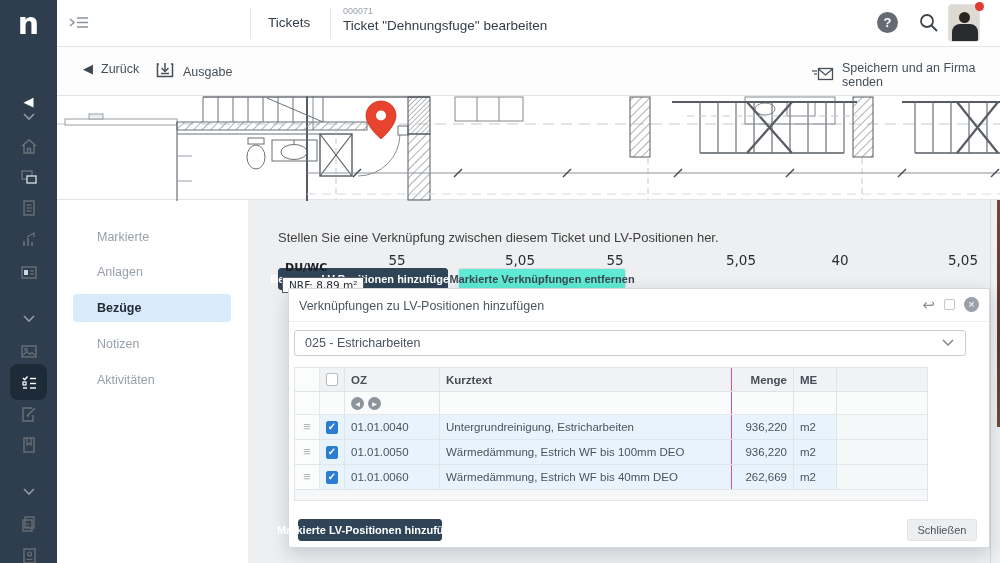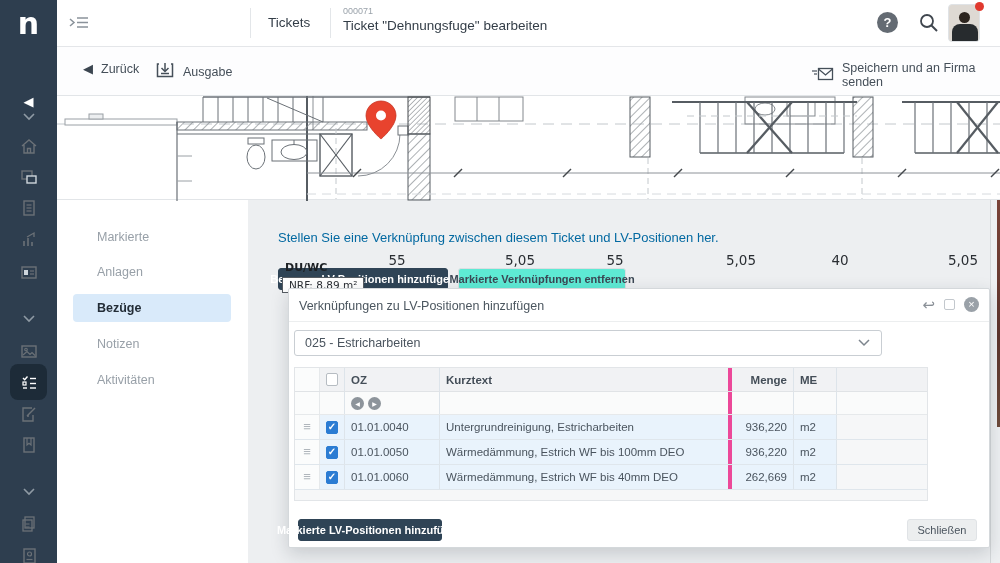--- a/index.html
+++ b/index.html
@@ -47,48 +47,48 @@
   .right-sliver { position:absolute; left:990px; top:200px; width:10px; height:363px; background:#eef0f2; border-left:1px solid #d5d8da; z-index:15; }
   .sliver-photo { position:absolute; left:6px; top:0; width:4px; height:227px; background:linear-gradient(180deg,#7a4338,#5d342c 60%,#6e4a3a); }
 
   
   .navpanel { position:absolute; left:57px; top:200px; width:191px; height:363px; background:#ffffff; z-index:5; }
   .nav-item { position:absolute; left:16px; width:158px; height:28px; display:flex; align-items:center; padding-left:24px; font-size:12.5px; color:#98a0a8; border-radius:4px; cursor:pointer; }
   .nav-item.active { background:#d9eafa; color:#232d37; font-weight:bold; }
 
   
   .main { position:absolute; left:248px; top:200px; width:742px; height:363px; background:#edeff1; z-index:5; }
-  .instruction { position:absolute; left:30px; top:30px; font-size:13px; color:#0369a1; }
+  .instruction { position:absolute; left:30px; top:30px; font-size:13px; color:#404040; }
   .btn { display:inline-flex; align-items:center; justify-content:center; font-size:11px; font-weight:bold; border-radius:3px; cursor:pointer; white-space:nowrap; }
   .btn-dark { background:#2f4456; color:#ffffff; border:1px solid #2f4456; }
   .btn-light { background:#5eead4; color:#3b4754; border:1px solid #dcdfe2; }
   .top-btn-1 { position:absolute; left:30px; top:68px; width:170px; height:22px; }
   .top-btn-2 { position:absolute; left:210px; top:68px; width:168px; height:22px; }
 
   
   .modal { position:absolute; left:288px; top:288px; width:702px; height:260px; background:#ffffff; border:1px solid #d4d8db; border-radius:2px; box-shadow:0 6px 18px rgba(30,40,50,.18); z-index:18; }
   .modal-title { position:absolute; left:10px; top:10px; font-size:12.5px; color:#4b565f; }
   .m-icons { position:absolute; right:10px; top:8px; display:flex; align-items:center; gap:9px; }
   .undo-ic { color:#8a9097; font-size:15px; line-height:15px; cursor:pointer; }
   .expand-ic { width:11px; height:11px; border:1.5px solid #c3c8cd; border-radius:2px; cursor:pointer; }
   .close-ic { width:15px; height:15px; border-radius:50%; background:#9aa1a8; color:#fff; font-size:11px; line-height:14px; text-align:center; cursor:pointer; }
   .m-divider { position:absolute; left:0; top:32px; width:100%; height:1px; background:#eceeef; }
-  .m-select { position:absolute; left:5px; top:41px; width:588px; height:26px; border:1px solid #c9ced3; border-radius:3px; background:#fff; font-size:12.5px; color:#4a545e; display:flex; align-items:center; padding:0 10px; cursor:pointer; }
+  .m-select { position:absolute; left:5px; top:41px; width:672px; height:26px; border:1px solid #c9ced3; border-radius:3px; background:#fff; font-size:12.5px; color:#4a545e; display:flex; align-items:center; padding:0 10px; cursor:pointer; }
   .m-select .chev { margin-left:auto; }
 
   
   .tablewrap { position:absolute; left:5px; top:78px; width:634px; height:134px; border:1px solid #e2e5e8; background:#f6f7f8; }
   .thead { display:flex; height:24px; background:#f1f2f4; border-bottom:1px solid #e0e3e6; align-items:center; font-size:11.5px; font-weight:bold; color:#444e58; }
   .tfilter { display:flex; height:23px; background:#fafbfb; border-bottom:1px solid #e6e9eb; align-items:center; }
   .trow { display:flex; height:25px; border-bottom:1px solid #dfe6ec; align-items:stretch; font-size:11.5px; color:#4a545e; }
   .cell { display:flex; align-items:center; padding:0 6px; height:100%; }
   .c-drag  { width:25px; justify-content:center; background:#fbfcfc; border-right:1px solid #e6e9eb; }
   .c-check { width:25px; justify-content:center; border-right:1px solid #dde4ea; }
   .c-oz    { width:95px; border-right:1px solid #dde4ea; }
-  .c-kurz  { width:292px; border-right:4px solid #ec4899; }
+  .c-kurz  { width:292px; border-right:1px solid #ec4899; }
   .c-menge { width:62px; justify-content:flex-end; border-right:1px solid #dde4ea; }
   .c-me    { width:43px; border-right:1px solid #dde4ea; }
   .c-rest  { flex:1; border-right:none; }
   .trow .blue { background:#e9f3fc; }
   .grip { color:#b0b6bc; font-size:13px; line-height:10px; }
   .cb { width:13px; height:13px; border-radius:2px; border:1px solid #b6bcc2; background:#fff; display:flex; align-items:center; justify-content:center; }
   .cb.checked { background:#2b7cd3; border-color:#2b7cd3; color:#fff; font-size:10px; font-weight:bold; line-height:12px; }
   .pagebtn { width:13px; height:13px; border-radius:50%; background:#8d949b; color:#fff; font-size:6px; display:inline-flex; align-items:center; justify-content:center; margin-right:4px; cursor:pointer; }
 
   .m-btn-submit { position:absolute; left:9px; bottom:6px; width:144px; height:22px; }

